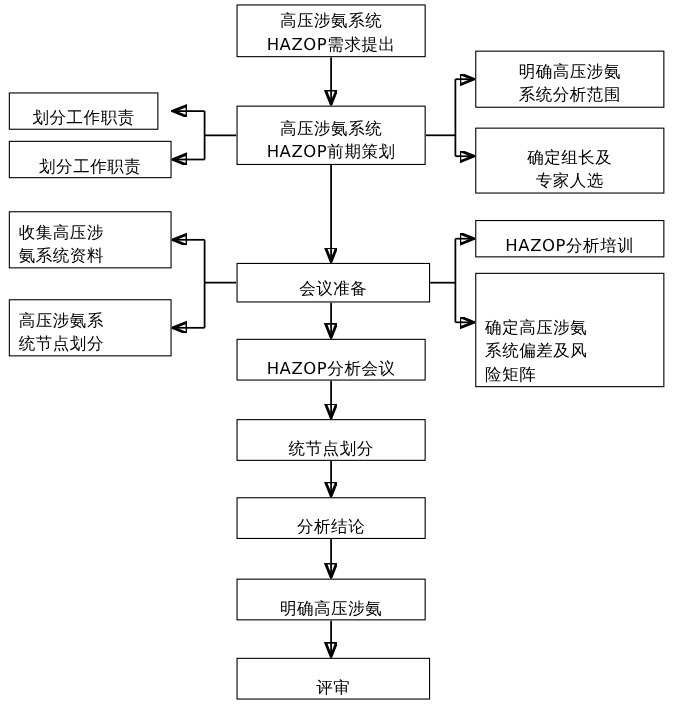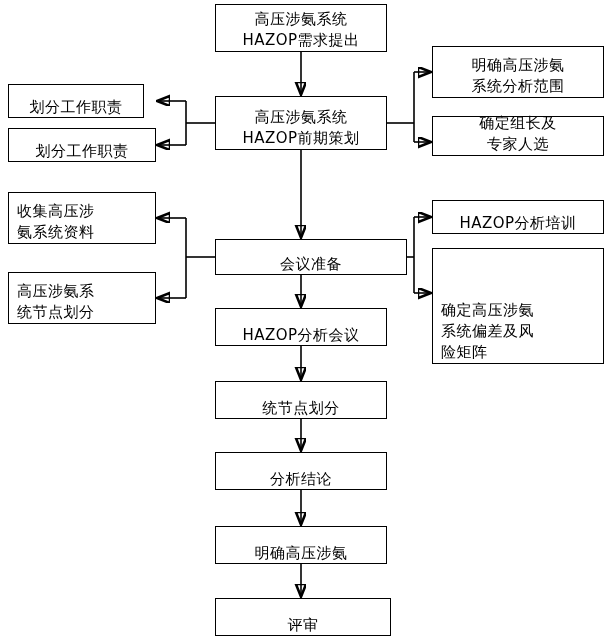--- a/index.html
+++ b/index.html
@@ -115,44 +115,44 @@
 
   <div class="node" style="left:8px; top:128px; width:148px; height:34px;">
     <span>划分工作职责</span>
   </div>
 
   <div class="node two-line" style="left:432px; top:46px; width:172px; height:52px;">
     <span>明确高压涉氨
 系统分析范围</span>
   </div>
 
-  <div class="node two-line" style="left:432px; top:116px; width:172px; height:40px;">
+  <div class="node two-line" style="left:432px; top:116px; width:172px; height:60px;">
     <span>确定组长及
 专家人选</span>
   </div>
 
-  <div class="node" style="left:215px; top:239px; width:192px; height:36px;">
+  <div class="node" style="left:215px; top:239px; width:176px; height:36px;font-family:Liberation Mono, monospace;">
     <span>会议准备</span>
   </div>
 
   <div class="node two-line left-text" style="left:8px; top:192px; width:148px; height:52px;">
     <span>收集高压涉
 氨系统资料</span>
   </div>
 
   <div class="node two-line left-text" style="left:8px; top:272px; width:148px; height:52px;">
     <span>高压涉氨系
 统节点划分</span>
   </div>
 
   <div class="node" style="left:432px; top:200px; width:172px; height:34px;">
     <span>HAZOP分析培训</span>
   </div>
 
-  <div class="node two-line left-text" style="left:432px; top:248px; width:172px; height:116px;">
+  <div class="node two-line left-text" style="left:432px; top:248px; width:172px; height:104px;">
     <span>确定高压涉氨
 系统偏差及风
 险矩阵</span>
   </div>
 
   <div class="node" style="left:215px; top:308px; width:172px; height:38px;">
     <span>HAZOP分析会议</span>
   </div>
 
   <div class="node" style="left:215px; top:381px; width:172px; height:38px;">

